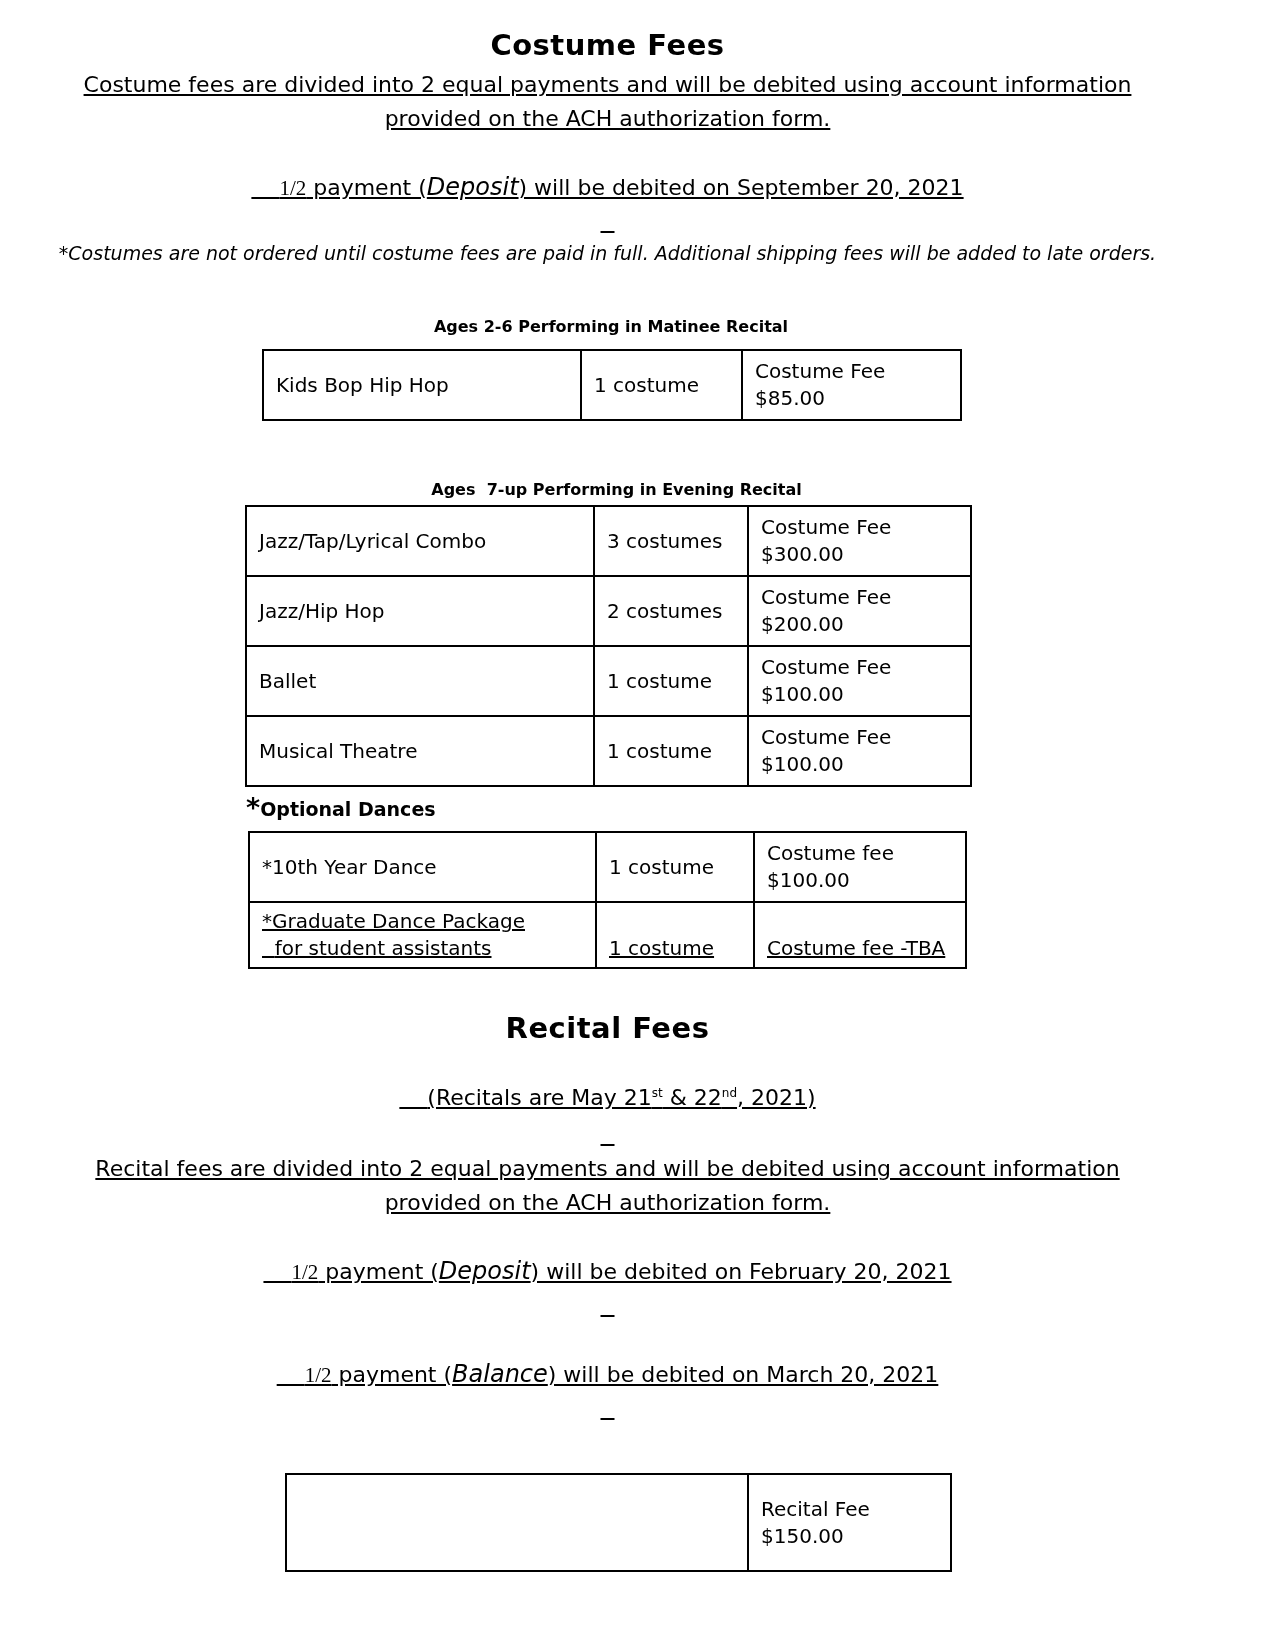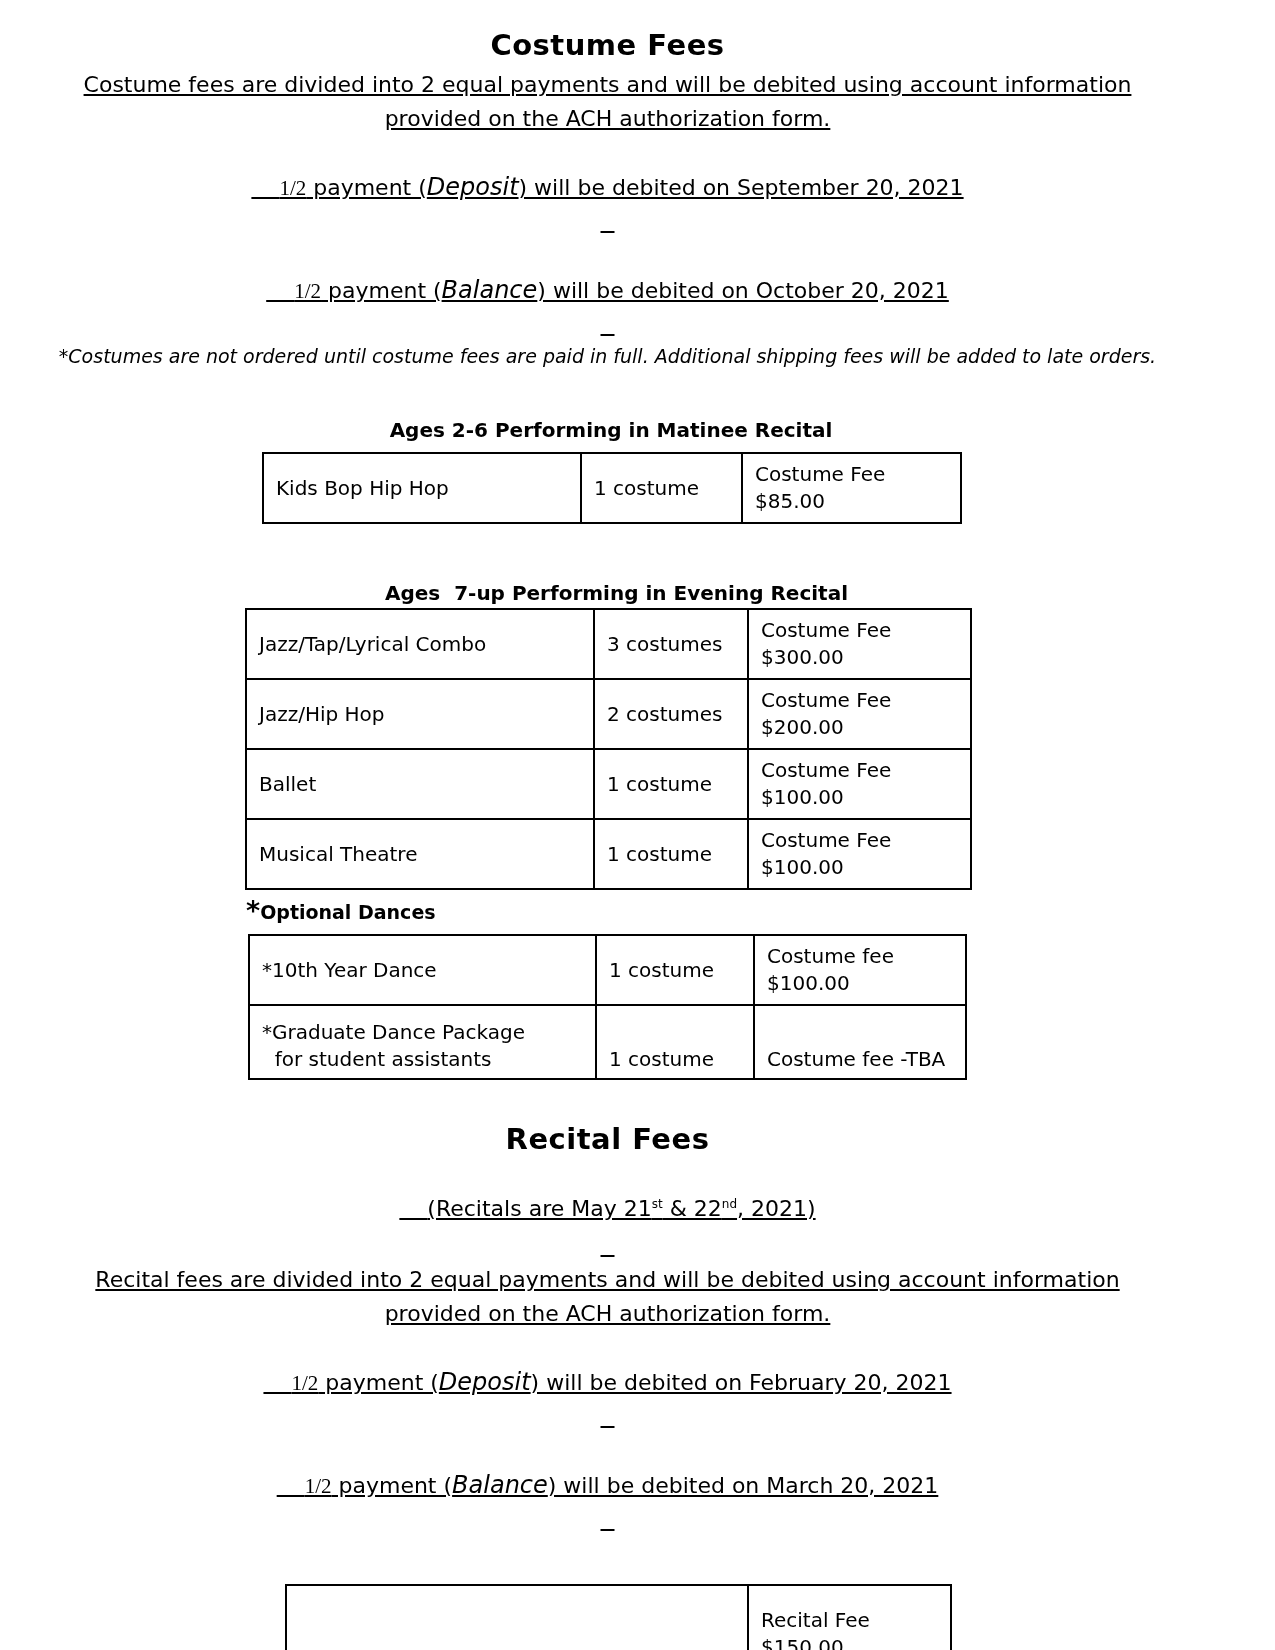--- a/index.html
+++ b/index.html
@@ -40,21 +40,21 @@
   .pword { font-style: italic; font-size: 24px; }
 
   .note {
     font-size: 19px;
     font-style: italic;
     line-height: 28px;
     white-space: pre-wrap;
   }
 
   .theading {
-    font-size: 20px;
+    font-size: 16px;
     font-weight: bold;
     line-height: 26px;
     text-align: center;
     white-space: pre-wrap;
   }
 
   table {
     border-collapse: collapse;
     table-layout: fixed;
     background: #ffffff;
@@ -79,21 +79,21 @@
     margin-left: 246px;
     margin-top: 9px;
     font-size: 19px;
     font-weight: bold;
     line-height: 24px;
   }
   .opt-star { font-size: 27px; vertical-align: -1px; font-weight: bold; }
 
   .t3wrap { margin-left: 248px; width: 717px; margin-top: 10px; }
   .t3wrap table { width: 717px; }
-  .t3wrap td.slim { padding-top: 13px; padding-bottom: 5px; }
+  .t3wrap td.slim { padding-top: 5px; padding-bottom: 5px; text-decoration: underline; }
   .va-bottom { vertical-align: bottom; }
 
   .t4wrap { margin-left: 285px; width: 665px; margin-top: 47px; }
   .t4wrap table { width: 665px; }
 
   sup.sp {
     font-size: 12px;
     vertical-align: baseline;
     position: relative;
     top: -8px;
@@ -105,23 +105,20 @@
 <div class="page">
 
   <div class="centercol doc-title title-costume">Costume Fees</div>
 
   <div class="centercol cline first-cline">Costume fees are divided into 2 equal payments and will be debited using account information</div>
   <div class="centercol cline">provided on the ACH authorization form.</div>
 
   <div class="centercol cline">
     <span class="frac">1/2</span><span> payment (</span><span class="pword">Deposit</span><span>) will be debited on September 20, 2021</span>
   </div>
-  <div class="centercol cline">
-    <span class="frac">1/2</span><span> payment (</span><span class="pword">Balance</span><span>) will be debited on October 20, 2021</span>
-  </div>
 
   <div class="centercol note">*Costumes are not ordered until costume fees are paid in full. Additional shipping fees will be added to late orders.</div>
 
   <div class="t1wrap">
     <div class="theading">Ages 2-6 Performing in Matinee Recital</div>
     <table>
       <colgroup>
           <col style="width:318px">
           <col style="width:161px">
           <col style="width:219px">

